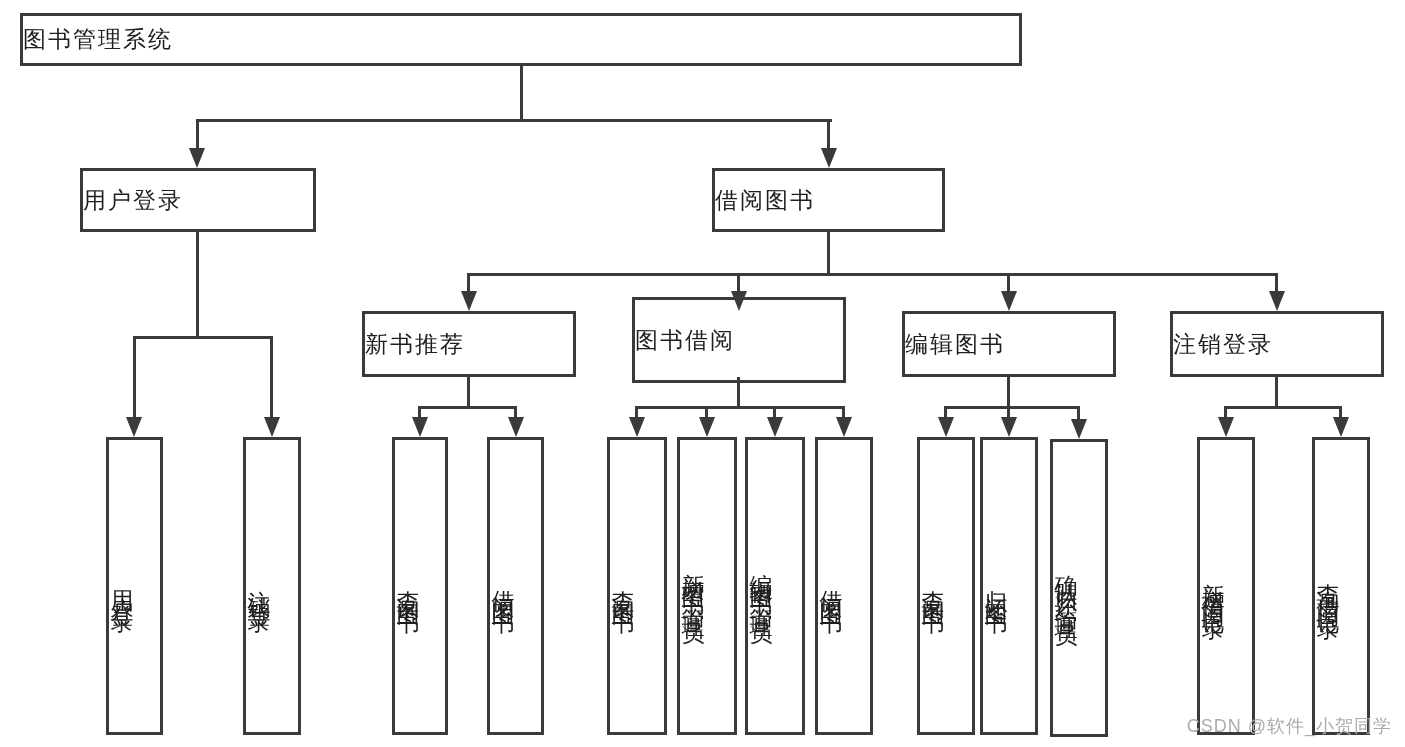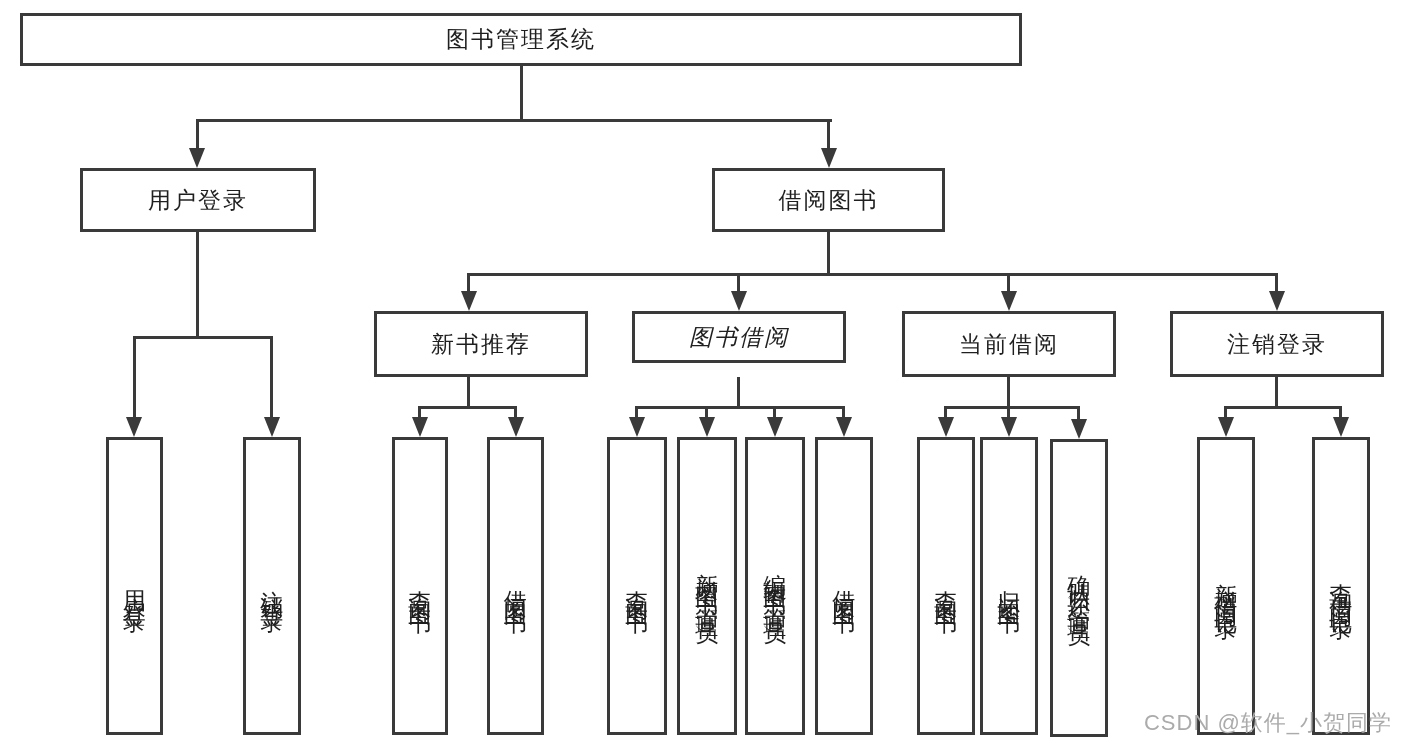--- a/index.html
+++ b/index.html
@@ -10,67 +10,67 @@
   }
   html,body{margin:0;padding:0;background:var(--background);}
   body{font-family:"Liberation Sans", sans-serif;}
   .canvas{
     position:relative;width:1405px;height:747px;
     background:var(--background);overflow:hidden;
   }
   .node{
     position:absolute;box-sizing:border-box;
     border:3px solid var(--line);background:#fff;
-    display:flex;align-items:center;justify-content:center;
+    display:flex;align-items:center;
     color:var(--text);
   }
   .hnode{font-size:23px;letter-spacing:2px;white-space:nowrap;}
   .vnode span{
     writing-mode:vertical-rl;text-orientation:mixed;
     font-size:23px;letter-spacing:7px;line-height:1.15;
     white-space:nowrap;
   }
   .line{position:absolute;background:var(--line);}
   .ah{
     position:absolute;width:0;height:0;
     border-left:8px solid transparent;
     border-right:8px solid transparent;
     border-top:20px solid var(--line);
   }
   .wm{
     position:absolute;right:13px;bottom:9px;
-    font-size:22px;color:var(--watermark);letter-spacing:1px;
+    font-size:18px;color:var(--watermark);letter-spacing:1px;
     white-space:nowrap;
     margin-left:44px;
   }
 </style>
 </head>
 <body>
 
 <div class="canvas">
 
   <div class="node hnode" style="left:20px;top:13px;width:1002px;height:53px;">
     <span>图书管理系统</span>
   </div>
 
   <div class="node hnode" style="left:80px;top:168px;width:236px;height:64px;">
     <span>用户登录</span>
   </div>
   <div class="node hnode" style="left:712px;top:168px;width:233px;height:64px;">
     <span>借阅图书</span>
   </div>
 
-  <div class="node hnode" style="left:362px;top:311px;width:214px;height:66px;margin-left:12px;">
+  <div class="node hnode" style="left:362px;top:311px;width:214px;height:66px;">
     <span>新书推荐</span>
   </div>
-  <div class="node hnode" style="left:632px;top:311px;width:214px;height:52px;font-style:italic;">
+  <div class="node hnode" style="left:632px;top:297px;width:214px;height:86px;">
     <span>图书借阅</span>
   </div>
   <div class="node hnode" style="left:902px;top:311px;width:214px;height:66px;">
-    <span>当前借阅</span>
+    <span>编辑图书</span>
   </div>
   <div class="node hnode" style="left:1170px;top:311px;width:214px;height:66px;">
     <span>注销登录</span>
   </div>
 
   <div class="node vnode" style="left:106px;top:437px;width:57px;height:298px;">
     <span>用户登录</span>
   </div>
   <div class="node vnode" style="left:243px;top:437px;width:58px;height:298px;">
     <span>注销登录</span>

